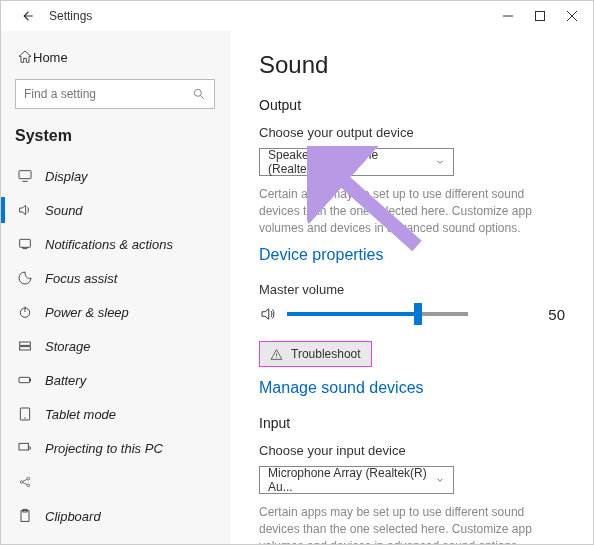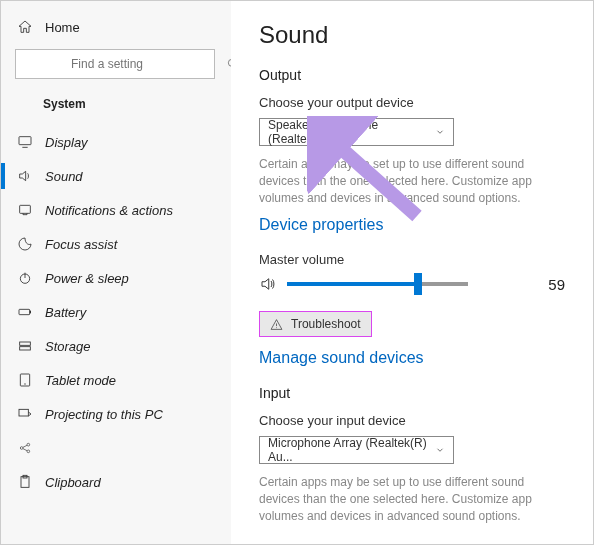--- a/index.html
+++ b/index.html
@@ -6,24 +6,24 @@
   body { width: 594px; height: 545px; background: #fff; overflow: hidden; }
   .window { width: 594px; height: 545px; border: 1px solid #ccc; position: relative; display: flex; flex-direction: column; }
   .titlebar { height: 30px; display: flex; align-items: center; justify-content: space-between; padding: 0 6px; }
   .titlebar-left { display: flex; align-items: center; gap: 12px; padding-left: 12px; }
   .titlebar-left .back { width: 18px; height: 18px; display: flex; align-items: center; justify-content: center; }
   .title-text { font-size: 12px; color: #333; }
   .titlebar-right { display: flex; gap: 2px; }
   .tbtn { width: 30px; height: 24px; display: flex; align-items: center; justify-content: center; color: #333; }
   .body { flex: 1; display: flex; overflow: hidden; }
   .sidebar { width: 230px; background: #f7f7f7; padding: 14px 14px 0 14px; overflow-y: auto; }
-  .home-row { display: flex; align-items: center; gap: 12px; font-size: 13px; color: #222; padding: 4px 2px 14px 2px; }
+  .home-row { display: flex; align-items: center; gap: 0; font-size: 13px; color: #222; padding: 4px 2px 14px 2px; }
   .search-box { width: 200px; height: 30px; border: 1px solid #bbb; background: #fff; display: flex; align-items: center; justify-content: space-between; padding: 0 8px; margin-bottom: 18px; }
-  .search-box input { border: none; outline: none; font-size: 12px; width: 160px; color: #555; background: transparent; margin-left: 47px; }
-  .cat-title { font-size: 12px; font-weight: 600; color: #222; margin-bottom: 14px; margin-left: 28px; }
+  .search-box input { border: none; outline: none; font-size: 12px; width: 160px; color: #555; background: transparent; }
+  .cat-title { font-size: 16px; font-weight: 600; color: #222; margin-bottom: 14px; }
   .nav-item { display: flex; align-items: center; gap: 12px; height: 34px; font-size: 13px; color: #222; padding-left: 2px; position: relative; cursor: default; font-style: italic; }
   .nav-item.selected::before { content: ""; position: absolute; left: -14px; top: 4px; bottom: 4px; width: 4px; background: #0078d4; }
   .nav-icon { width: 16px; height: 16px; display: flex; align-items: center; justify-content: center; color: #333; }
   .content { flex: 1; padding: 20px 28px 10px 28px; overflow-y: auto; position: relative; }
   h1.page-title { font-size: 24px; font-weight: 400; color: #222; margin-bottom: 18px; }
   h2.section { font-size: 14px; font-weight: 400; color: #222; margin-bottom: 12px; }
   .field-label { font-size: 13px; color: #333; margin-bottom: 8px; }
   .dropdown { width: 195px; height: 28px; border: 1px solid #888; display: flex; align-items: center; justify-content: space-between; padding: 0 8px; font-size: 12px; color: #333; margin-bottom: 10px; }
   .hint { font-size: 12px; color: #888; line-height: 1.4; margin-bottom: 10px; max-width: 300px; }
   .link { font-size: 16px; color: #0067c0; margin-bottom: 18px; cursor: default; }
@@ -33,20 +33,48 @@
   .slider-thumb { position: absolute; top: 50%; transform: translate(-50%, -50%); width: 8px; height: 22px; background: #0078d4; left: 72%; }
   .vol-value { font-size: 15px; color: #222; margin-left: 70px; }
   .troubleshoot { display: inline-flex; align-items: center; gap: 8px; border: 1px solid #d946ef; background: #e8e8e8; padding: 5px 10px; font-size: 12px; color: #333; margin-bottom: 12px; }
   .arrow-overlay { position: absolute; left: 76px; top: 115px; pointer-events: none; }
   svg { display: block; }
 </style>
 </head>
 <body>
 
 <div class="window">
+  <div class="titlebar">
+    <div class="titlebar-left">
+      <span class="back">
+        <svg width="14" height="14" viewBox="0 0 24 24">
+            <path d="M20 11H7.8l5.6-5.6L12 4l-8 8 8 8 1.4-1.4L7.8 13H20z" fill="#333"></path>
+          </svg>
+      </span>
+      <span class="title-text">Settings</span>
+    </div>
+    <div class="titlebar-right">
+      <span class="tbtn">
+          <svg width="10" height="10">
+            <line x1="0" y1="5" x2="10" y2="5" stroke="#333" stroke-width="1"></line>
+          </svg>
+        </span>
+      <span class="tbtn">
+          <svg width="10" height="10">
+            <rect x="0.5" y="0.5" width="9" height="9" fill="none" stroke="#333" stroke-width="1"></rect>
+          </svg>
+        </span>
+      <span class="tbtn">
+          <svg width="10" height="10">
+            <line x1="0" y1="0" x2="10" y2="10" stroke="#333"></line>
+            <line x1="10" y1="0" x2="0" y2="10" stroke="#333"></line>
+          </svg>
+        </span>
+    </div>
+  </div>
 
   <div class="body">
     <div class="sidebar">
       <div class="home-row">
         <span class="nav-icon">
           <svg width="16" height="16" viewBox="0 0 24 24">
               <path d="M12 3l9 8h-3v9h-4v-6H10v6H6v-9H3z" fill="none" stroke="#333" stroke-width="1.3"></path>
             </svg>
         </span>
         <span>Home</span>
@@ -104,34 +132,34 @@
             <svg width="16" height="16" viewBox="0 0 24 24">
               <circle cx="12" cy="13" r="7" fill="none" stroke="#333" stroke-width="1.3"></circle>
               <line x1="12" y1="4" x2="12" y2="12" stroke="#333" stroke-width="1.3"></line>
             </svg>
           </span>
         <span>Power &amp; sleep</span>
       </div>
       <div class="nav-item">
         <span class="nav-icon">
             <svg width="16" height="16" viewBox="0 0 24 24">
+              <rect x="4" y="6" width="16" height="5" fill="none" stroke="#333" stroke-width="1.3"></rect>
+              <rect x="4" y="13" width="16" height="5" fill="none" stroke="#333" stroke-width="1.3"></rect>
+            </svg>
+          </span>
+        <span>Storage</span>
+      </div>
+      <div class="nav-item">
+        <span class="nav-icon">
+            <svg width="16" height="16" viewBox="0 0 24 24">
               <rect x="3" y="8" width="16" height="8" rx="1" fill="none" stroke="#333" stroke-width="1.3"></rect>
               <rect x="19" y="10" width="2" height="4" fill="#333"></rect>
             </svg>
           </span>
         <span>Battery</span>
-      </div>
-      <div class="nav-item">
-        <span class="nav-icon">
-            <svg width="16" height="16" viewBox="0 0 24 24">
-              <rect x="4" y="6" width="16" height="5" fill="none" stroke="#333" stroke-width="1.3"></rect>
-              <rect x="4" y="13" width="16" height="5" fill="none" stroke="#333" stroke-width="1.3"></rect>
-            </svg>
-          </span>
-        <span>Storage</span>
       </div>
       <div class="nav-item">
         <span class="nav-icon">
             <svg width="16" height="16" viewBox="0 0 24 24">
               <rect x="5" y="3" width="14" height="18" rx="1" fill="none" stroke="#333" stroke-width="1.3"></rect>
               <circle cx="12" cy="18" r="1" fill="#333"></circle>
             </svg>
           </span>
         <span>Tablet mode</span>
       </div>
@@ -187,21 +215,21 @@
         <span>
             <svg width="18" height="18" viewBox="0 0 24 24">
               <path d="M4 9v6h4l5 4V5L8 9H4z" fill="none" stroke="#333" stroke-width="1.3"></path>
               <path d="M16 8c1.5 1 1.5 7 0 8M18 6c2.5 2 2.5 10 0 12" fill="none" stroke="#333" stroke-width="1.3"></path>
             </svg>
           </span>
         <div class="slider-track">
           <div class="slider-fill"></div>
           <div class="slider-thumb"></div>
         </div>
-        <span class="vol-value">59</span>
+        <span class="vol-value">50</span>
       </div>
 
       <div class="troubleshoot">
         <span>
             <svg width="13" height="13" viewBox="0 0 24 24">
               <path d="M12 3L2 21h20L12 3z" fill="none" stroke="#333" stroke-width="1.3"></path>
               <line x1="12" y1="10" x2="12" y2="15" stroke="#333" stroke-width="1.3"></line>
               <circle cx="12" cy="18" r="0.8" fill="#333"></circle>
             </svg>
           </span>

